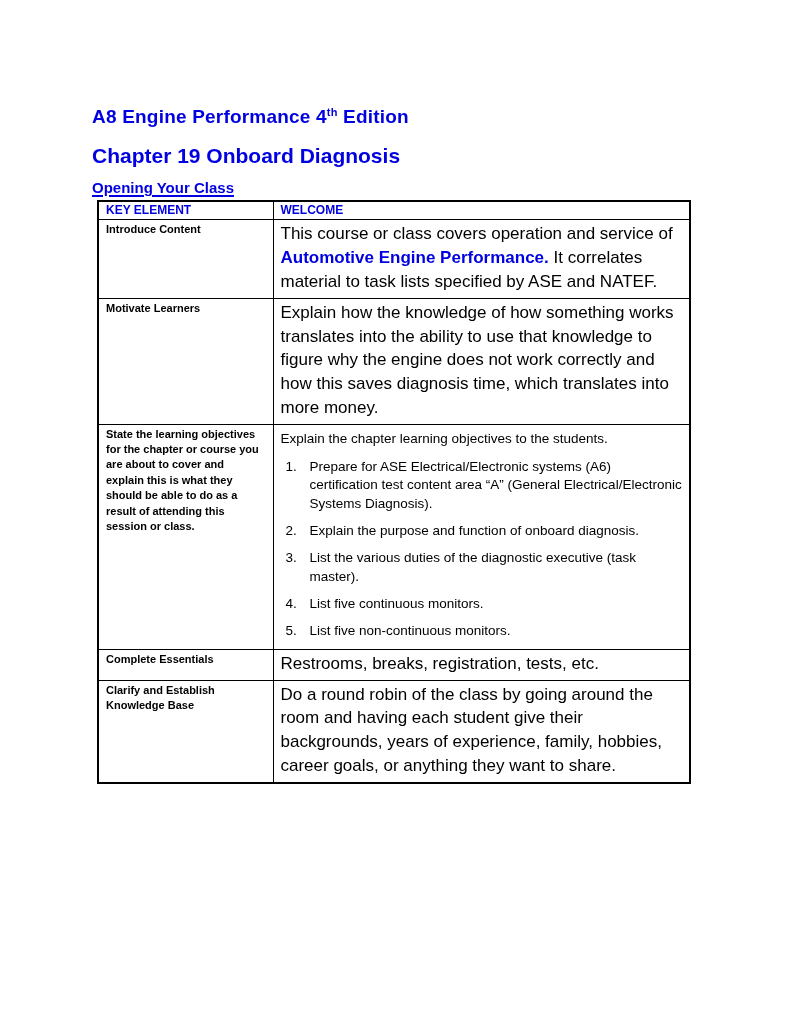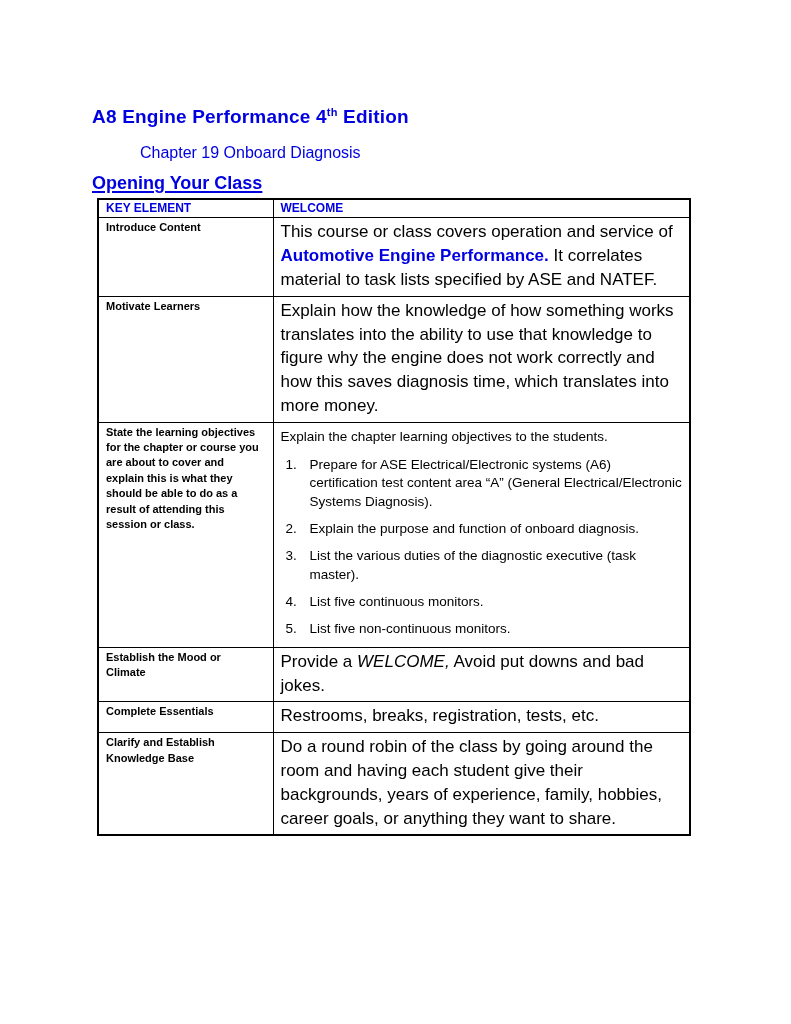--- a/index.html
+++ b/index.html
@@ -22,28 +22,27 @@
     font-weight: bold;
     letter-spacing: 0.2px;
     margin-bottom: 16px;
   }
   .doc-title sup {
     font-size: 11px;
     vertical-align: super;
   }
   .chapter-heading {
     color: var(--heading-blue, #0000e0);
-    font-size: 16px;
-    font-weight: normal;
+    font-size: 21px;
+    font-weight: bold;
     margin-bottom: 11px;
-    margin-left: 48px;
   }
   .section-heading {
     color: var(--heading-blue, #0000e0);
-    font-size: 18px;
+    font-size: 15px;
     font-weight: bold;
     text-decoration: underline;
     text-decoration-thickness: 2px;
     text-underline-offset: 2px;
     margin-bottom: 4px;
   }
   table.content-table {
     border-collapse: collapse;
     width: 594px;
     margin-left: 5px;
@@ -149,24 +148,20 @@
           <span class="obj-num">4.</span>
           <span class="obj-text">List five continuous monitors.</span>
         </div>
         <div class="obj-item">
           <span class="obj-num">5.</span>
           <span class="obj-text">List five non-continuous monitors.</span>
         </div>
       </td>
     </tr>
 
-    <tr>
-      <td class="key-cell">Establish the Mood or Climate</td>
-      <td class="ex-cell"><span>Provide a </span><span class="italic">WELCOME,</span><span> Avoid put downs and bad jokes.</span></td>
-    </tr>
 
     <tr>
       <td class="key-cell">Complete Essentials</td>
       <td class="ex-cell">Restrooms, breaks, registration, tests, etc.</td>
     </tr>
 
     <tr>
       <td class="key-cell">Clarify and Establish Knowledge Base</td>
       <td class="ex-cell">Do a round robin of the class by going around the room and having each student give their backgrounds, years of experience, family, hobbies, career goals, or anything they want to share.</td>
     </tr>

